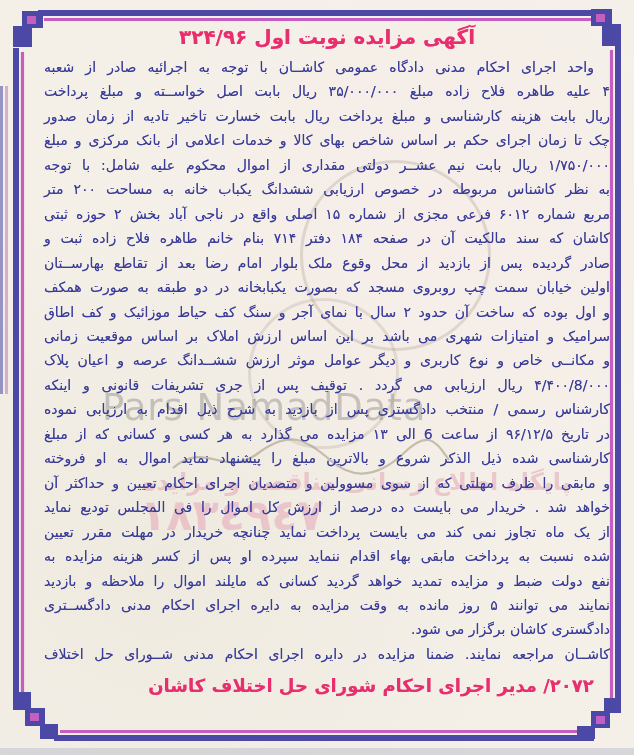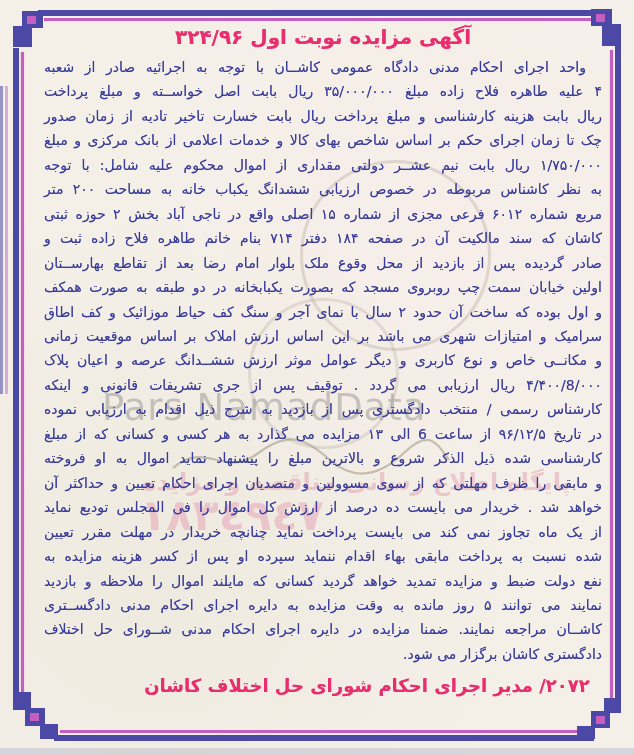--- a/index.html
+++ b/index.html
@@ -16,21 +16,21 @@
     background-image:
       radial-gradient(circle at 70% 30%, rgba(255,230,235,.25), rgba(255,255,255,0) 45%),
       radial-gradient(circle at 25% 75%, rgba(230,225,210,.4), rgba(255,255,255,0) 50%);
     direction:rtl;
     overflow:hidden;
   }
   svg.border{position:absolute;inset:0;width:634px;height:755px;z-index:3;pointer-events:none;}
 
   .content{
     position:absolute;
-    top:24px;left:44px;right:32px;
+    top:24px;left:44px;right:24px;
     z-index:2;
   }
   .title{
     margin:0 0 4px 0;
     color:#e82e6e;
     font-size:20px;
     line-height:27px;
     font-weight:bold;
     text-align:center;
     text-shadow:0 0 .5px rgba(232,46,110,.6);
@@ -158,19 +158,19 @@
         <div class="line">۴/۴۰۰/8/۰۰۰ ریال ارزیابی می گردد . توقیف پس از جری تشریفات قانونی و اینکه</div>
         <div class="line">کارشناس رسمی / منتخب دادگستری پس از بازدید به شرح ذیل اقدام به ارزیابی نموده</div>
         <div class="line">در تاریخ ۹۶/۱۲/۵ از ساعت 6 الی ۱۳ مزایده می گذارد به هر کسی و کسانی که از مبلغ</div>
         <div class="line">کارشناسی شده ذیل الذکر شروع و بالاترین مبلغ را پیشنهاد نماید اموال به او فروخته</div>
         <div class="line">و مابقی را ظرف مهلتی که از سوی مسوولین و متصدیان اجرای احکام تعیین و حداکثر آن</div>
         <div class="line">خواهد شد . خریدار می بایست ده درصد از ارزش کل اموال را فی المجلس تودیع نماید</div>
         <div class="line">از یک ماه تجاوز نمی کند می بایست پرداخت نماید چنانچه خریدار در مهلت مقرر تعیین</div>
         <div class="line">شده نسبت به پرداخت مابقی بهاء اقدام ننماید سپرده او پس از کسر هزینه مزایده به</div>
         <div class="line">نفع دولت ضبط و مزایده تمدید خواهد گردید کسانی که مایلند اموال را ملاحظه و بازدید</div>
         <div class="line">نمایند می توانند ۵ روز مانده به وقت مزایده به دایره اجرای احکام مدنی دادگســتری</div>
+        <div class="line last">دادگستری کاشان برگزار می شود.</div>
         <div class="line">کاشــان مراجعه نمایند. ضمنا مزایده در دایره اجرای احکام مدنی شــورای حل اختلاف</div>
-        <div class="line last">دادگستری کاشان برگزار می شود.</div>
       </div>
     <div class="footer">۲۰۷۲/ مدیر اجرای احکام شورای حل اختلاف کاشان</div>
   </div>
 
 </div>
 
 </body></html>

